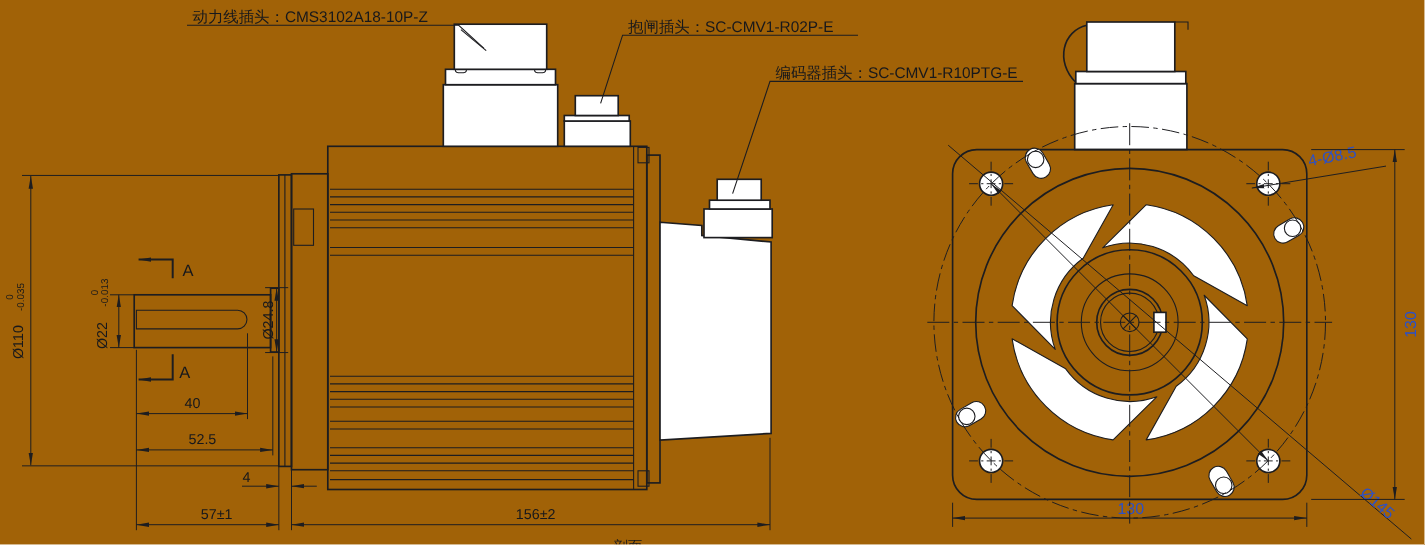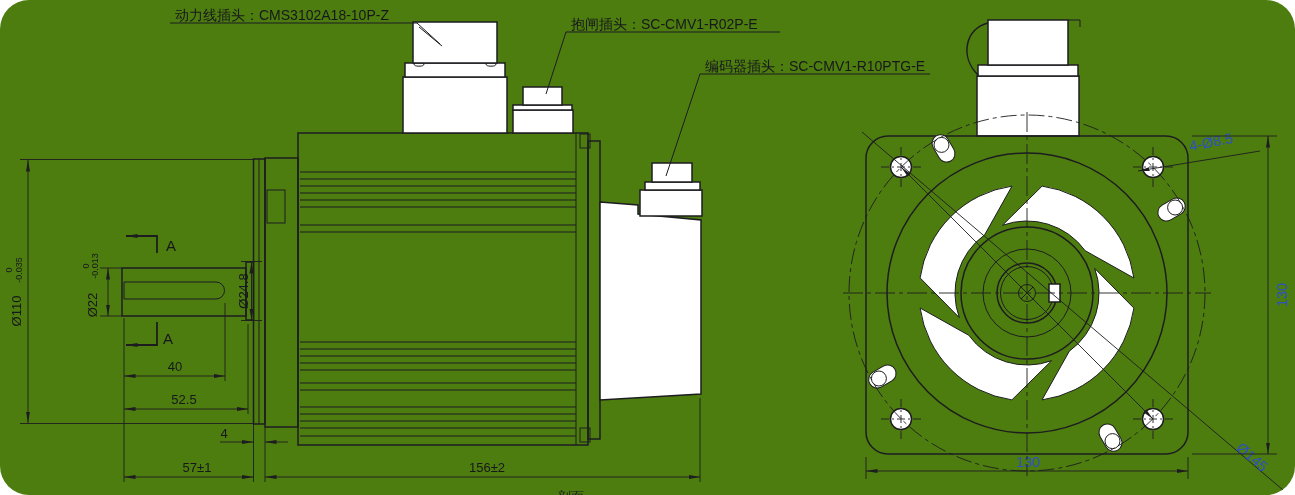--- a/index.html
+++ b/index.html
@@ -1,16 +1,16 @@
 <!DOCTYPE html>
 <html><head>
 <meta charset="utf-8">
 <style>
   html,body{margin:0;padding:0;background:#ffffff;}
-  .canvas{width:1295px;height:495px;position:relative;background:#4d7c0f;overflow:hidden;border-radius:29px;}
+  .canvas{width:1295px;height:495px;position:relative;background:#a16207;overflow:hidden;}
   svg{display:block;}
   svg text{font-family:"Liberation Sans","DejaVu Sans",sans-serif;fill:#17181c;}
   .lbl{font-size:14px;}
   .ds{font-size:13px;}
   .dtol{font-size:9px;}
   .df{font-size:14.5px;fill:#2b50c8;}
   .sec{font-size:15px;}
   .outline{fill:none;stroke:#1d1d20;stroke-width:1.5;}
   .outline-w{fill:#ffffff;stroke:#1d1d20;stroke-width:1.5;}
   .thin{fill:none;stroke:#1d1d20;stroke-width:1;}

